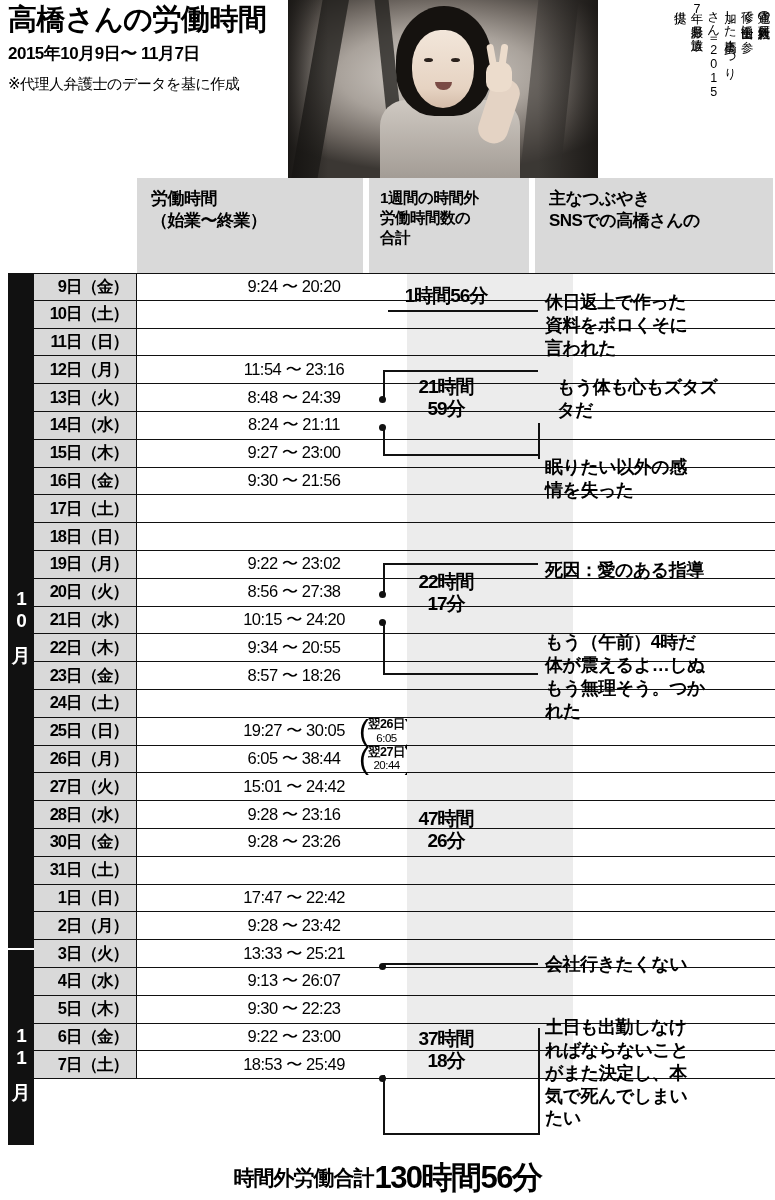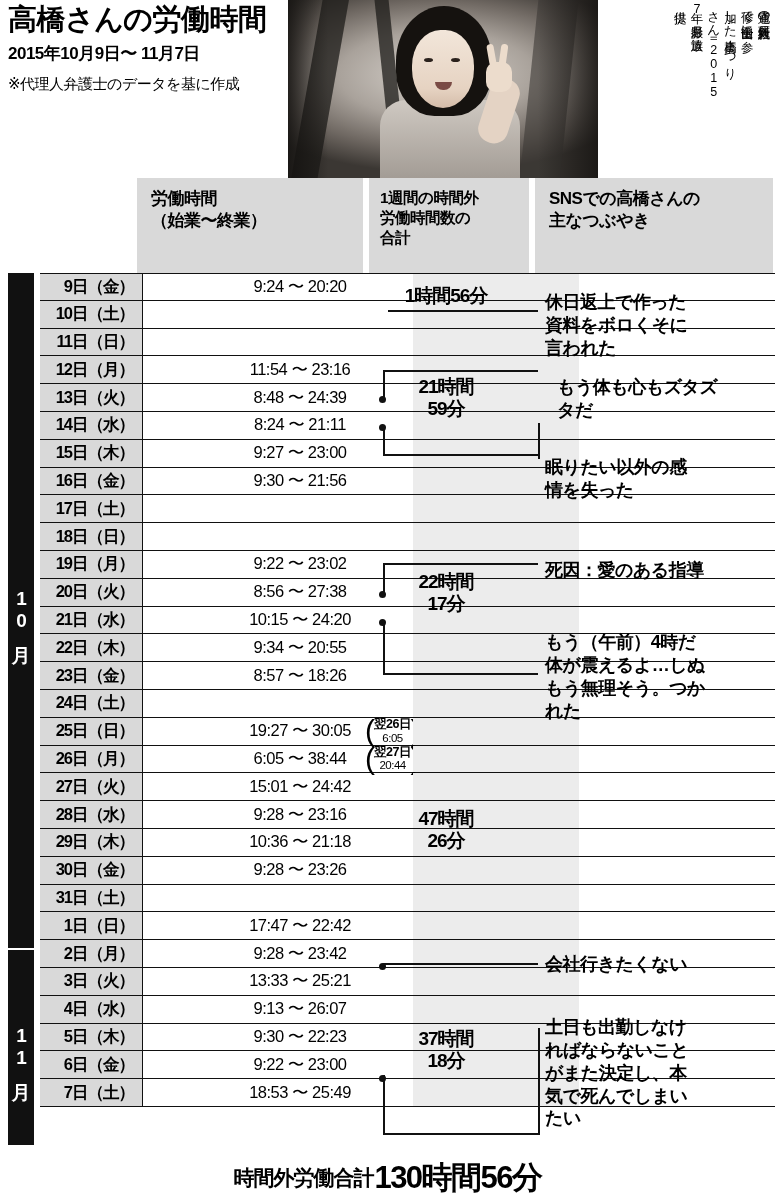--- a/index.html
+++ b/index.html
@@ -173,21 +173,21 @@
     justify-content: center;
   }
   .month-col span {
     writing-mode: vertical-rl;
     text-orientation: upright;
     letter-spacing: 1px;
   }
   .month-oct { top: 0; height: 675px; }
   .month-nov { top: 677px; height: 195px; }
 
-  .rows { position: absolute; left: 34px; top: 0; width: 741px; padding-left: 6px; }
+  .rows { position: absolute; left: 34px; top: 0; width: 741px; }
   .row {
     position: relative;
     height: 27.8px;
     border-bottom: 1.6px solid #111;
     display: flex;
   }
   .row:first-child { border-top: 1.6px solid #111; }
   .row .daycell {
     width: 103px;
     background: #d9d9d9;
@@ -346,22 +346,22 @@
   <div class="th-cell th-hours">
     <div>労働時間</div>
     <div>（始業〜終業）</div>
   </div>
   <div class="th-cell th-overtime">
     <div>1週間の時間外</div>
     <div>労働時間数の</div>
     <div>合計</div>
   </div>
   <div class="th-cell th-sns">
+    <div>主なつぶやき</div>
     <div>SNSでの高橋さんの</div>
-    <div>主なつぶやき</div>
   </div>
 </div>
 
 <div class="table-wrap">
 
   <div class="month-col month-oct">
     <span>10月</span>
   </div>
   <div class="month-col month-nov">
     <span>11月</span>
@@ -519,28 +519,20 @@
         <div class="timecell">
           <span>15:01 〜 24:42</span>
         </div>
         <div class="otcell"></div>
         <div class="snscell"></div>
       </div>
       <div class="row">
         <div class="daycell">28日（水）</div>
         <div class="timecell">
           <span>9:28 〜 23:16</span>
-        </div>
-        <div class="otcell"></div>
-        <div class="snscell"></div>
-      </div>
-      <div class="row">
-        <div class="daycell">29日（木）</div>
-        <div class="timecell">
-          <span>10:36 〜 21:18</span>
         </div>
         <div class="otcell"></div>
         <div class="snscell"></div>
       </div>
       <div class="row">
         <div class="daycell">30日（金）</div>
         <div class="timecell">
           <span>9:28 〜 23:26</span>
         </div>
         <div class="otcell"></div>

